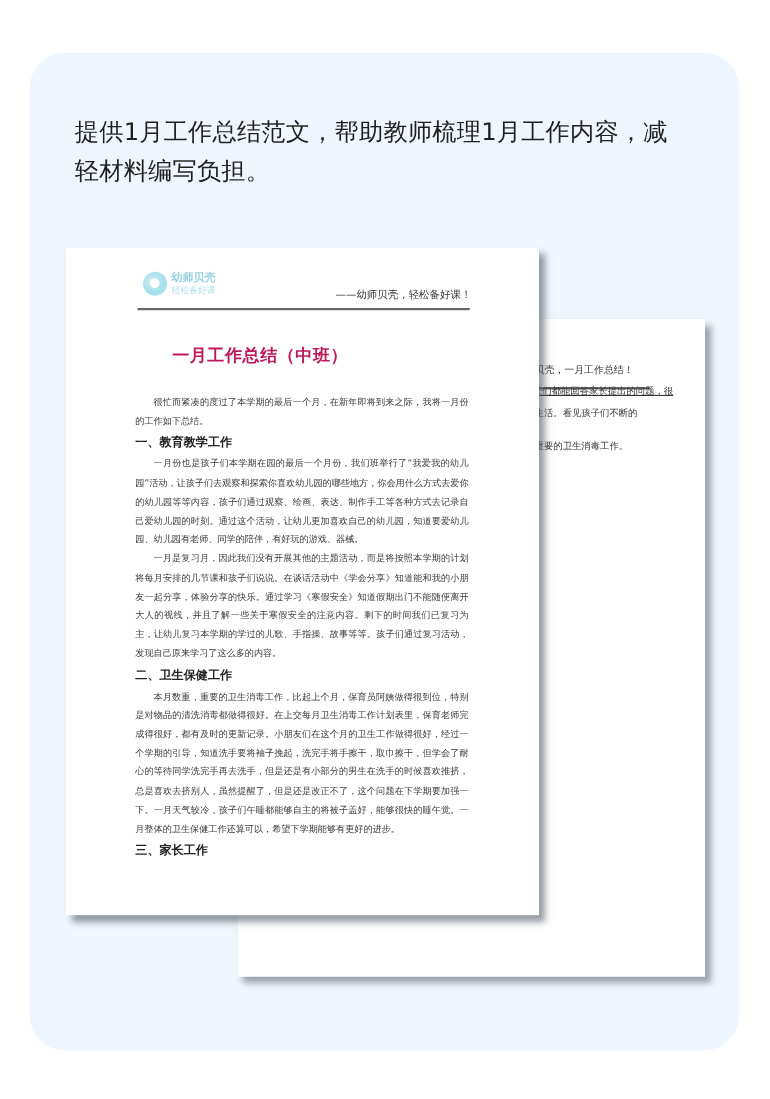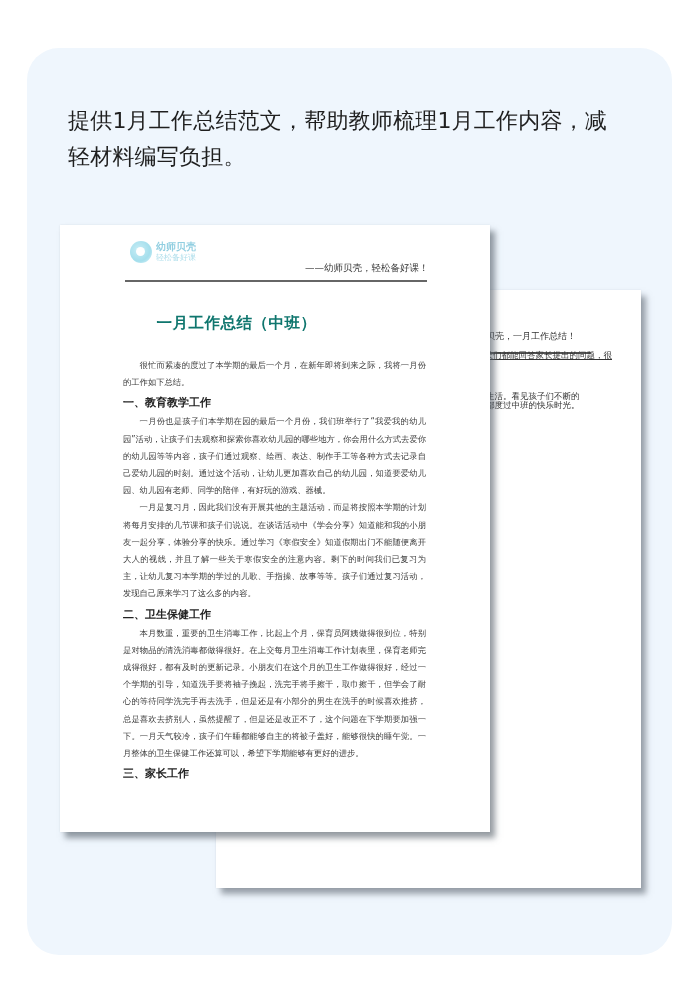--- a/index.html
+++ b/index.html
@@ -34,42 +34,42 @@
   }
   
   .page-front {
     position: absolute; left: 60px; top: 225px; width: 430px; height: 607px;
     background: #ffffff;
     box-shadow: 5px 6px 6px rgba(80,90,100,0.6), 0 0 2px rgba(0,0,0,0.08);
     overflow: hidden;
   }
   .logo {
     position: absolute; left: 70px; top: 16px; width: 80px; height: 34px;
-    display: flex; gap: 4px; opacity: 0.55;
+    display: flex; align-items: center; gap: 4px; opacity: 0.55;
   }
   .logo-mark {
     width: 22px; height: 22px; border-radius: 50%;
     background: radial-gradient(circle at 40% 40%, #9fe0ef 0%, #5bc5de 60%, #c5ecf5 100%);
     position: relative;
   }
   .logo-mark::after {
     content: ""; position: absolute; left: 6px; top: 6px; width: 9px; height: 9px;
     border-radius: 50%; background: #fff;
   }
   .logo-text { display: flex; flex-direction: column; line-height: 11px; }
   .logo-name { font-size: 10px; color: #3aa8c9; font-weight: bold; white-space: nowrap; }
   .logo-sub { font-size: 8px; color: #6cc3db; white-space: nowrap; }
   .tagline {
     position: absolute; left: 245px; top: 37px; font-size: 9.5px; color: #333;
     white-space: nowrap;
   }
   .header-rule { position: absolute; left: 65px; top: 55px; width: 302px; height: 2px; background: #666; }
   .doc-title {
     position: absolute; left: 0; top: 88px; width: 353px; text-align: center;
-    font-size: 15.5px; font-weight: bold; color: #0f766e; letter-spacing: 0.5px;
+    font-size: 15.5px; font-weight: bold; color: #be185d; letter-spacing: 0.5px;
   }
   .doc-body {
     position: absolute; left: 63px; top: 132px; width: 303px;
     font-size: 8.3px; line-height: 17.2px; color: #3a3a3a;
   }
   .doc-body p { text-indent: 2em; text-align: justify; }
   .doc-body h3 {
     font-size: 11px; font-weight: bold; color: #222; line-height: 22px; margin-top: 0; font-family: Liberation Serif, serif;
   }
 </style>
@@ -78,22 +78,22 @@
 
 <div class="card"></div>
 
 <div class="intro">提供1月工作总结范文，帮助教师梳理1月工作内容，减轻材料编写负担。</div>
 
 <div class="page-back">
   <div class="back-content">
     <div class="back-tagline">贝壳，一月工作总结！</div>
     <div class="back-rule"></div>
     <div class="back-line" style="left:260px; top:60px;text-decoration:underline;">家长们都能回答家长提出的问题，很</div>
-    <div class="back-line" style="left:270px; top:101px;">生活。看见孩子们不断的</div>
-    <div class="back-line" style="left:270px; top:110px;">都度过中班的快乐时光。</div>
+    <div class="back-line" style="left:270px; top:80px;">生活。看见孩子们不断的</div>
+    <div class="back-line" style="left:270px; top:110px;">重要的卫生消毒工作。</div>
   </div>
 </div>
 
 <div class="page-front">
   <div class="logo">
     <div class="logo-mark"></div>
     <div class="logo-text">
       <span class="logo-name">幼师贝壳</span>
       <span class="logo-sub">轻松备好课</span>
     </div>

